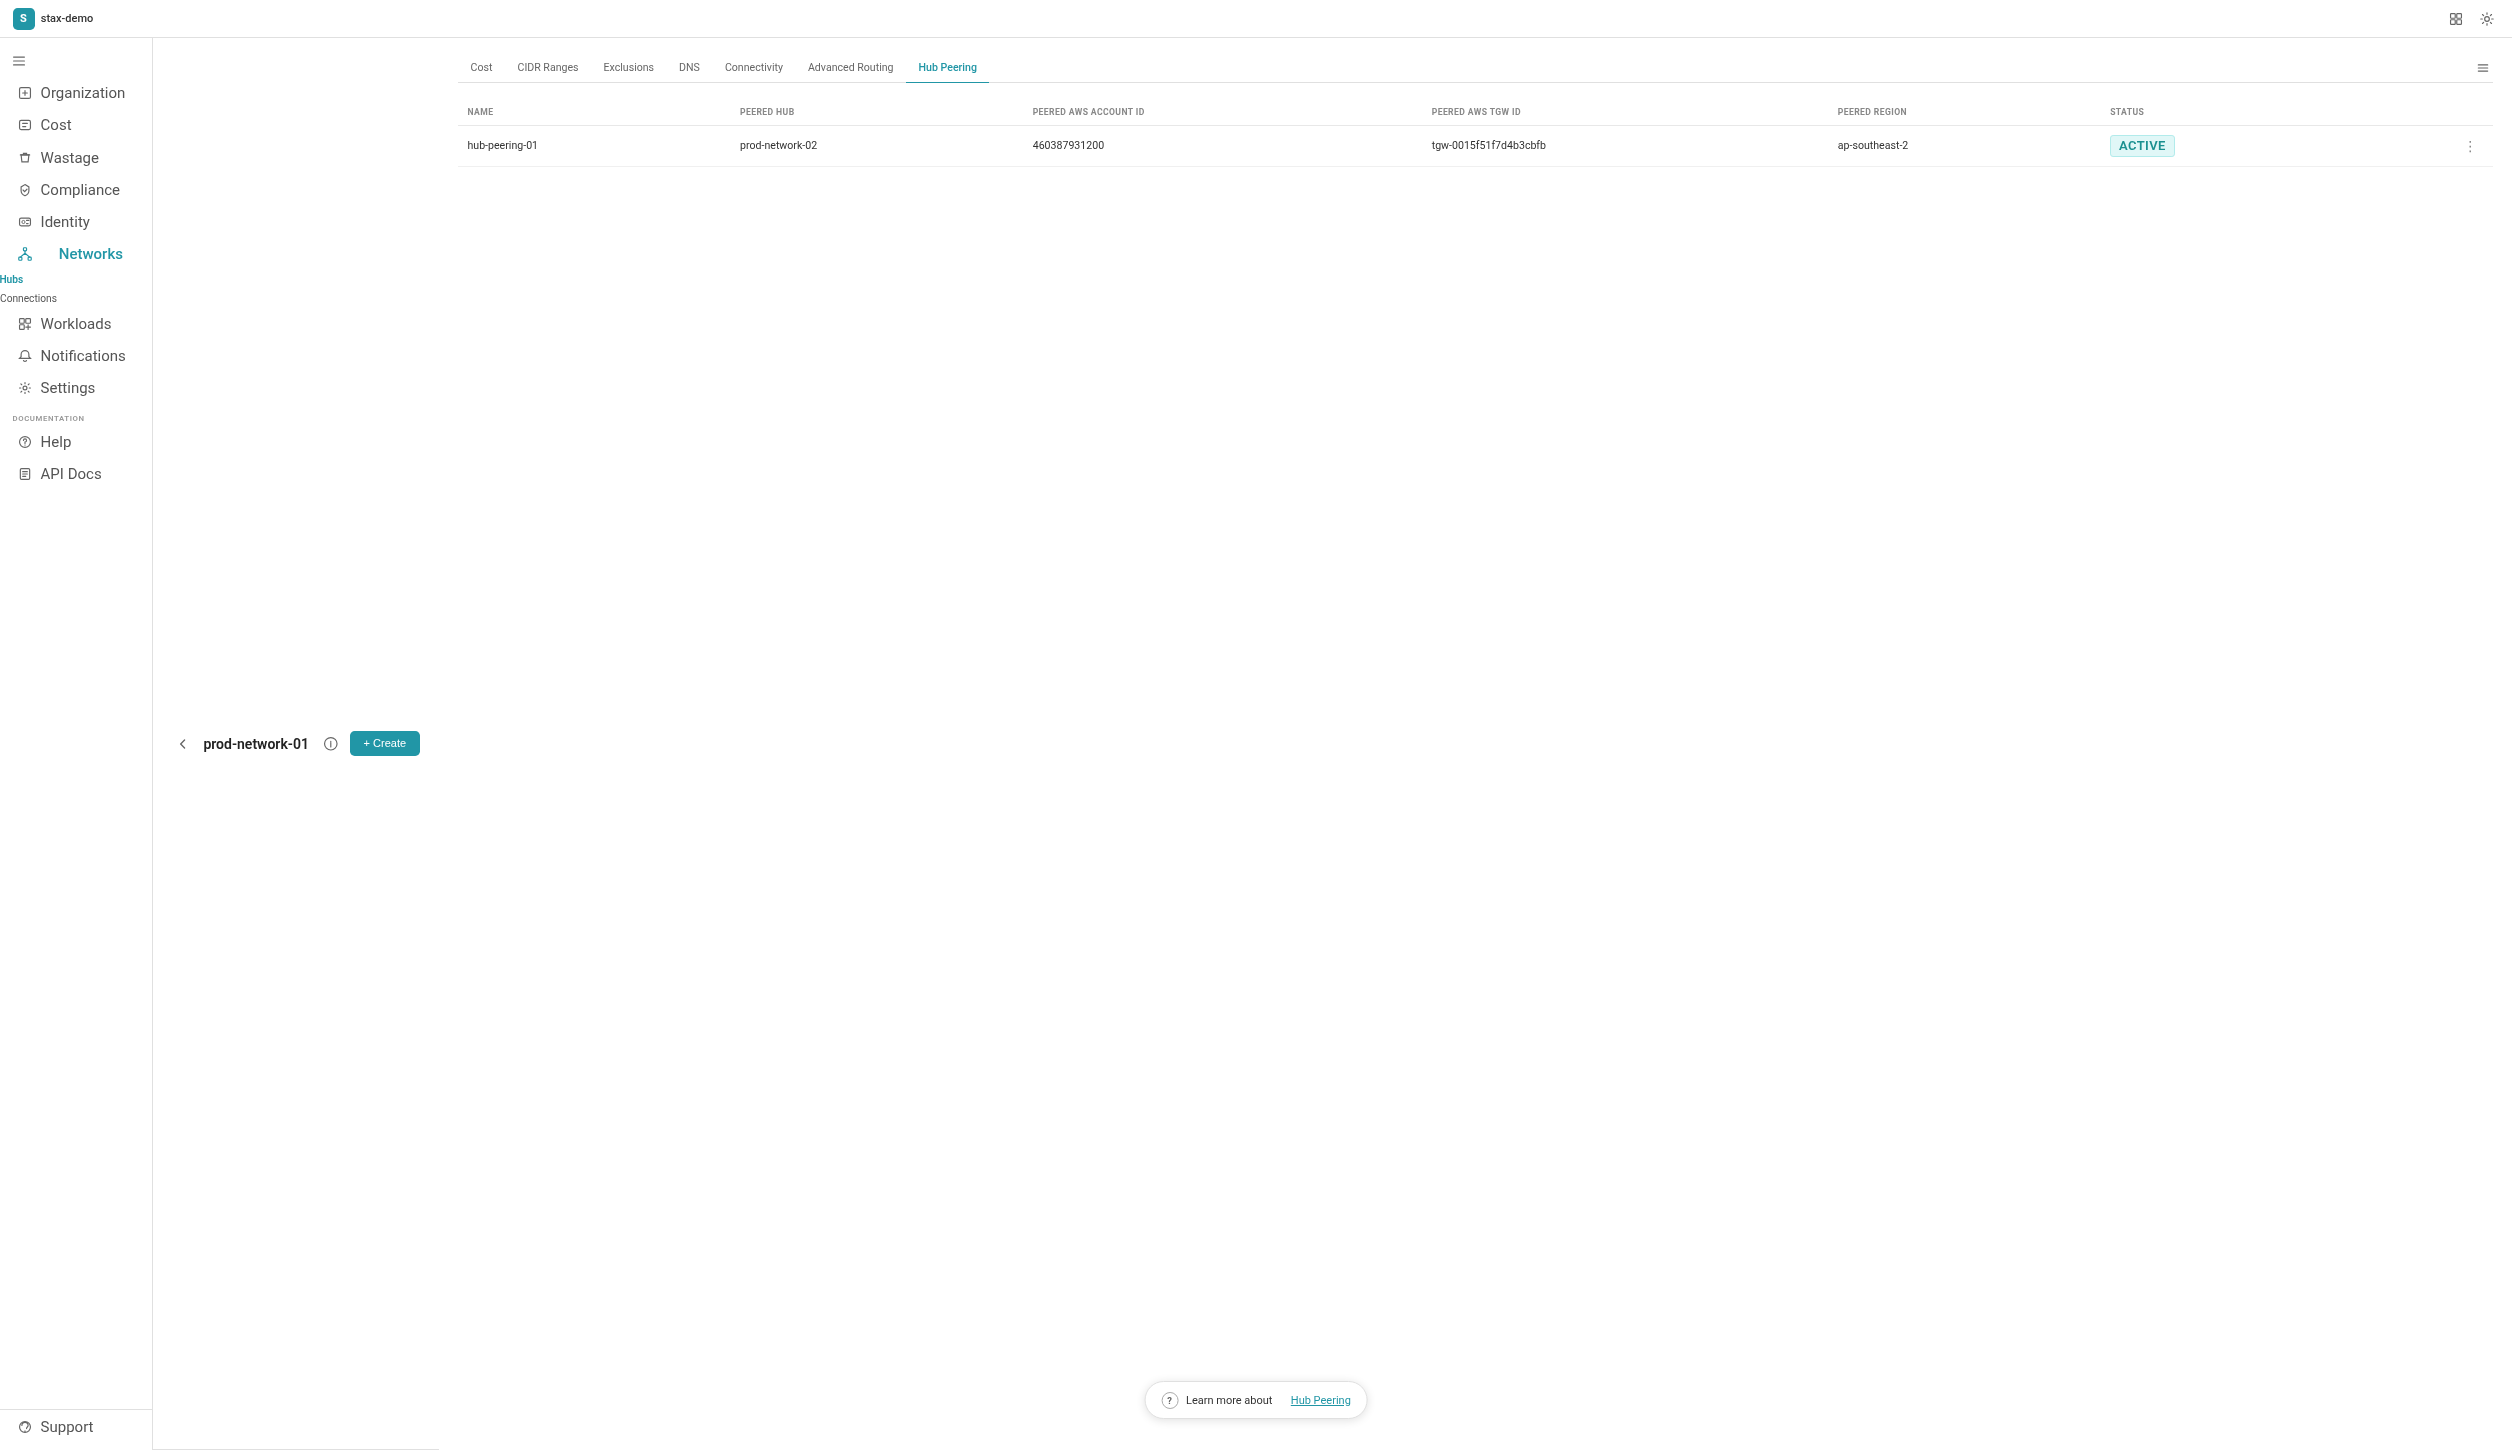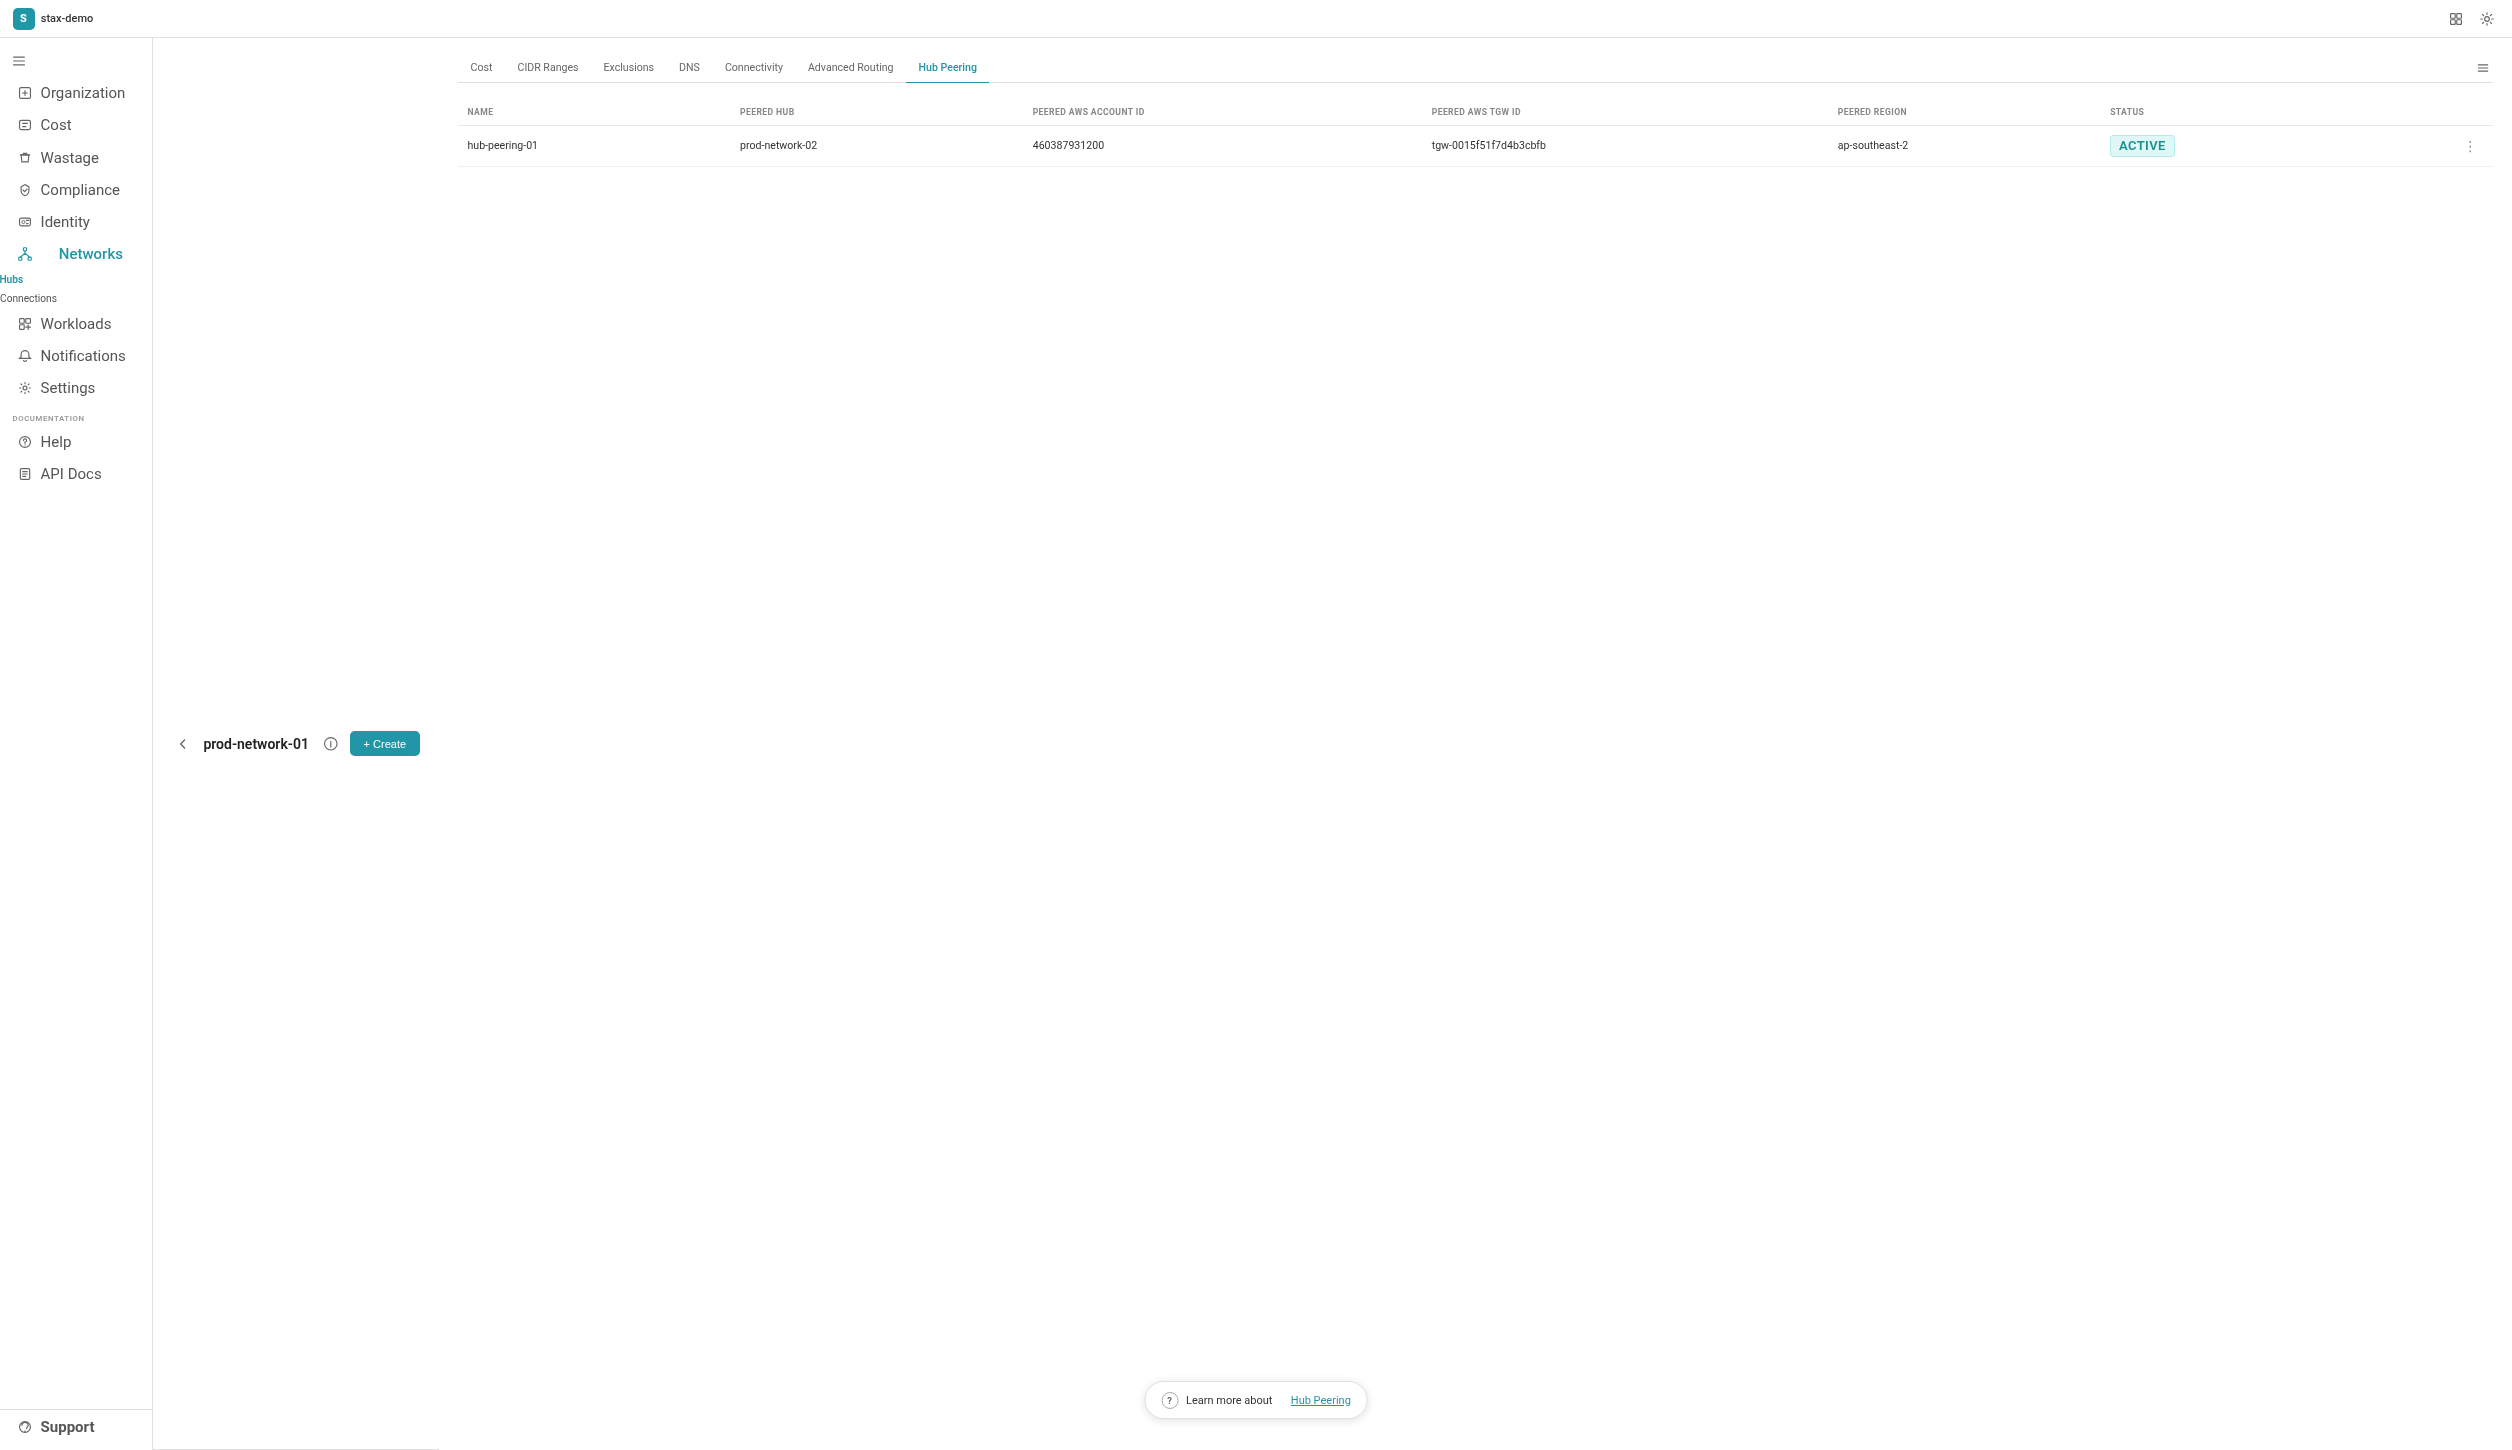--- a/index.html
+++ b/index.html
@@ -16,30 +16,30 @@
     .sidebar { position: fixed; top: 38px; left: 0; bottom: 0; width: 153px; background: #fff; border-right: 0.8px solid #e0e0e0; overflow-y: auto; display: flex; flex-direction: column; z-index: 90; padding: 6.3px 0; }
     .sidebar-collapse { padding: 6.3px 9.4px; }
     .sidebar-collapse-btn { background: none; border: none; cursor: pointer; color: #666; padding: 3.1px; border-radius: 3.1px; display: flex; align-items: center; justify-content: center; }
     .sidebar-section-label { font-size: 7.8px; font-weight: 600; color: #999; text-transform: uppercase; padding: 9.4px 12.5px 3.1px; letter-spacing: 0.6px; }
     .sidebar-item { display: flex; align-items: center; gap: 7.8px; padding: 6.3px 12.5px; cursor: pointer; color: #555; font-size: 15px; border-radius: 3.1px; margin: 0.8px 4.7px; transition: background 0.1s; }
     .sidebar-item.active { color: #2196a6; font-weight: 500; gap: 26px; }
     .sidebar-item .icon { width: 15.6px; height: 15.6px; display: flex; align-items: center; justify-content: center; flex-shrink: 0; }
     .sidebar-sub { }
     .sidebar-sub-item { padding: 3.9px 12.5px 3.9px 0; cursor: pointer; color: #555; font-size: 10.2px; display: flex; align-items: center; gap: 4.7px; }
     .sidebar-sub-item.active { color: #2196a6; font-weight: 600; border-left: 1.6px solid #2196a6; padding-left: 9.4px; margin-left: -11px; }
-    .sidebar-bottom { margin-top: auto; border-top: 0.8px solid #e0e0e0; padding: 1px 0; font-weight: bold; }
+    .sidebar-bottom { margin-top: auto; border-top: 0.8px solid #e0e0e0; padding: 1px 0; }
 
     
     .main { margin-left: 153px; margin-top: 38px; flex: 1; display: flex; flex-direction: row; overflow: hidden; }
 
     
     .page-header { background: #fff; border-bottom: 0.8px solid #e0e0e0; padding: 9.4px 19px; display: flex; align-items: center; gap: 9.4px; }
     .back-btn { width: 22px; height: 22px; border: none; background: none; cursor: pointer; display: flex; align-items: center; justify-content: center; color: #666; border-radius: 3.1px; }
     .page-title { font-size: 14px; font-weight: 600; color: #222; }
-    .page-header-actions { margin-left: auto; display: flex; gap: 6.3px; align-items: center; }
+    .page-header-actions { margin-left: auto; display: flex; gap: 6.3px; align-items: flex-start; }
     .info-btn { width: 25px; height: 25px; border: none; background: none; cursor: pointer; display: flex; align-items: center; justify-content: center; color: #666; }
     .create-btn { background: #2196a6; color: white; border: none; padding: 6.3px 14px; border-radius: 4.7px; font-size: 11px; font-weight: 500; cursor: pointer; display: flex; align-items: center; gap: 4.7px; }
 
     
     .content { flex: 1; overflow-y: auto; padding: 15.6px 19px; background: #fff; }
 
     
     .tabs { display: flex; gap: 0; border-bottom: 0.8px solid #e0e0e0; margin-bottom: 15.6px; }
     .tab { padding: 7.8px 12.5px; cursor: pointer; font-size: 10.6px; color: #666; border-bottom: 1.6px solid transparent; margin-bottom: -0.8px; white-space: nowrap; }
     .tab.active { color: #2196a6; border-bottom-color: #2196a6; font-weight: 500; }

